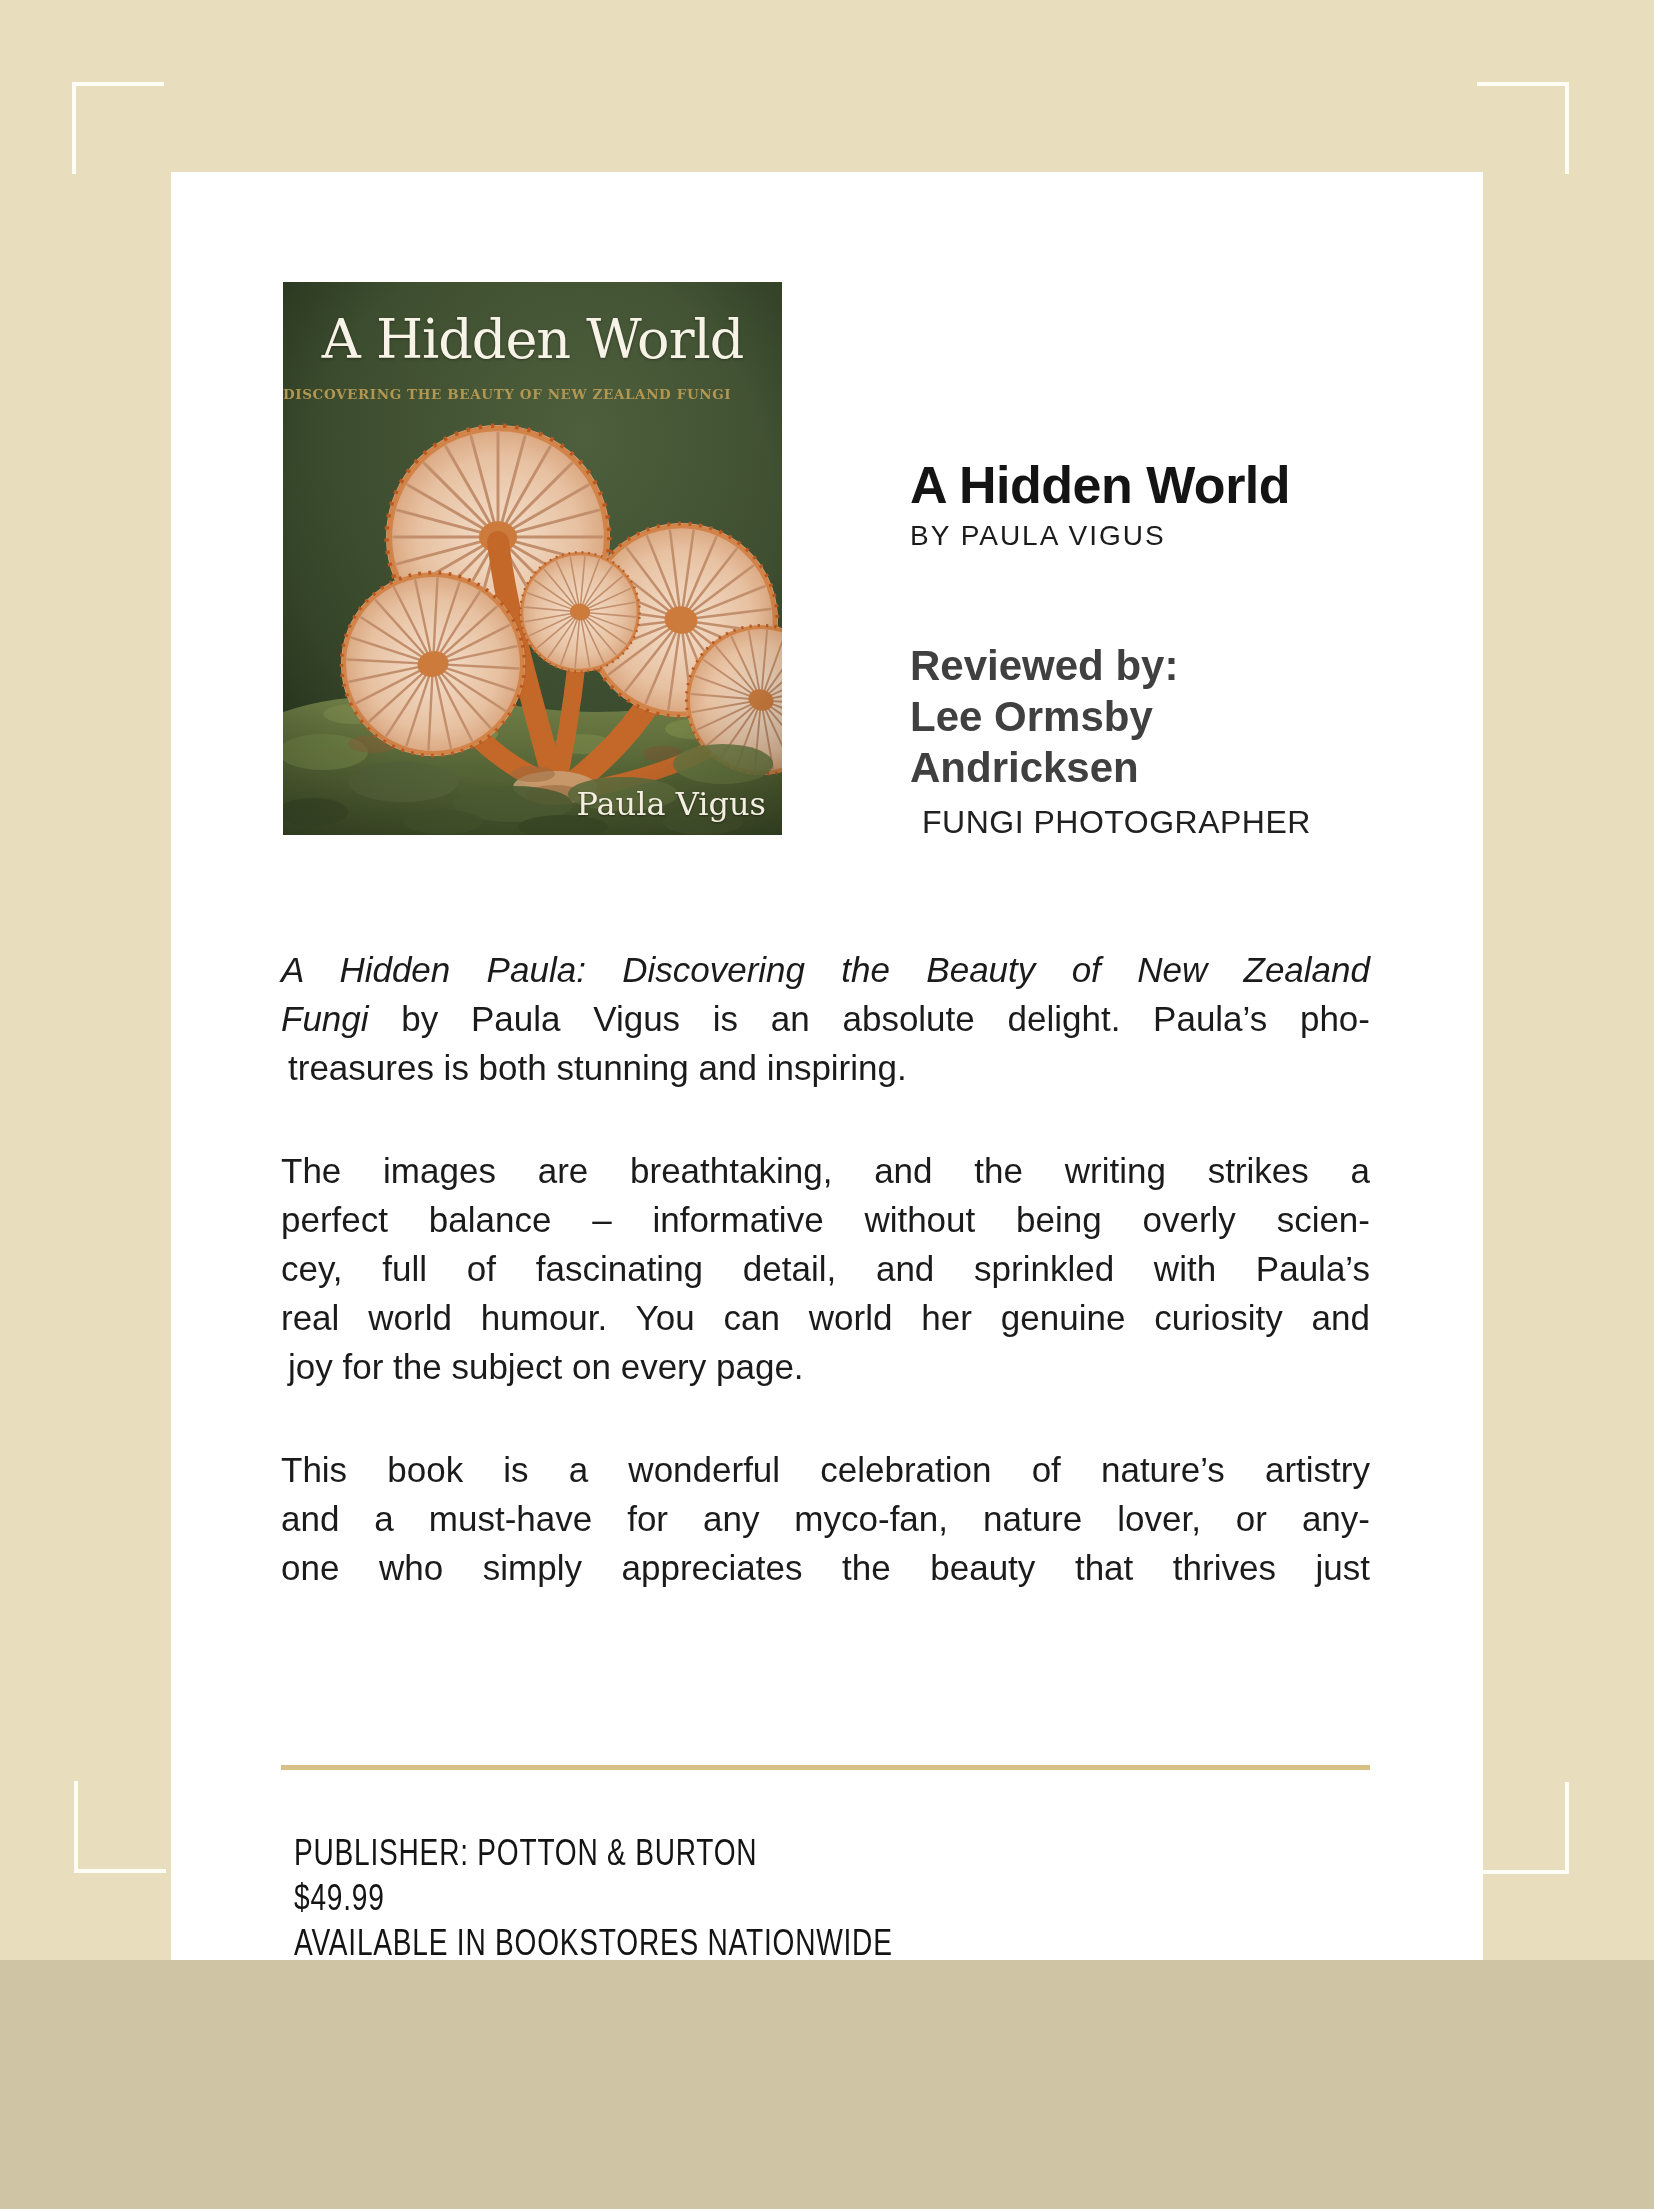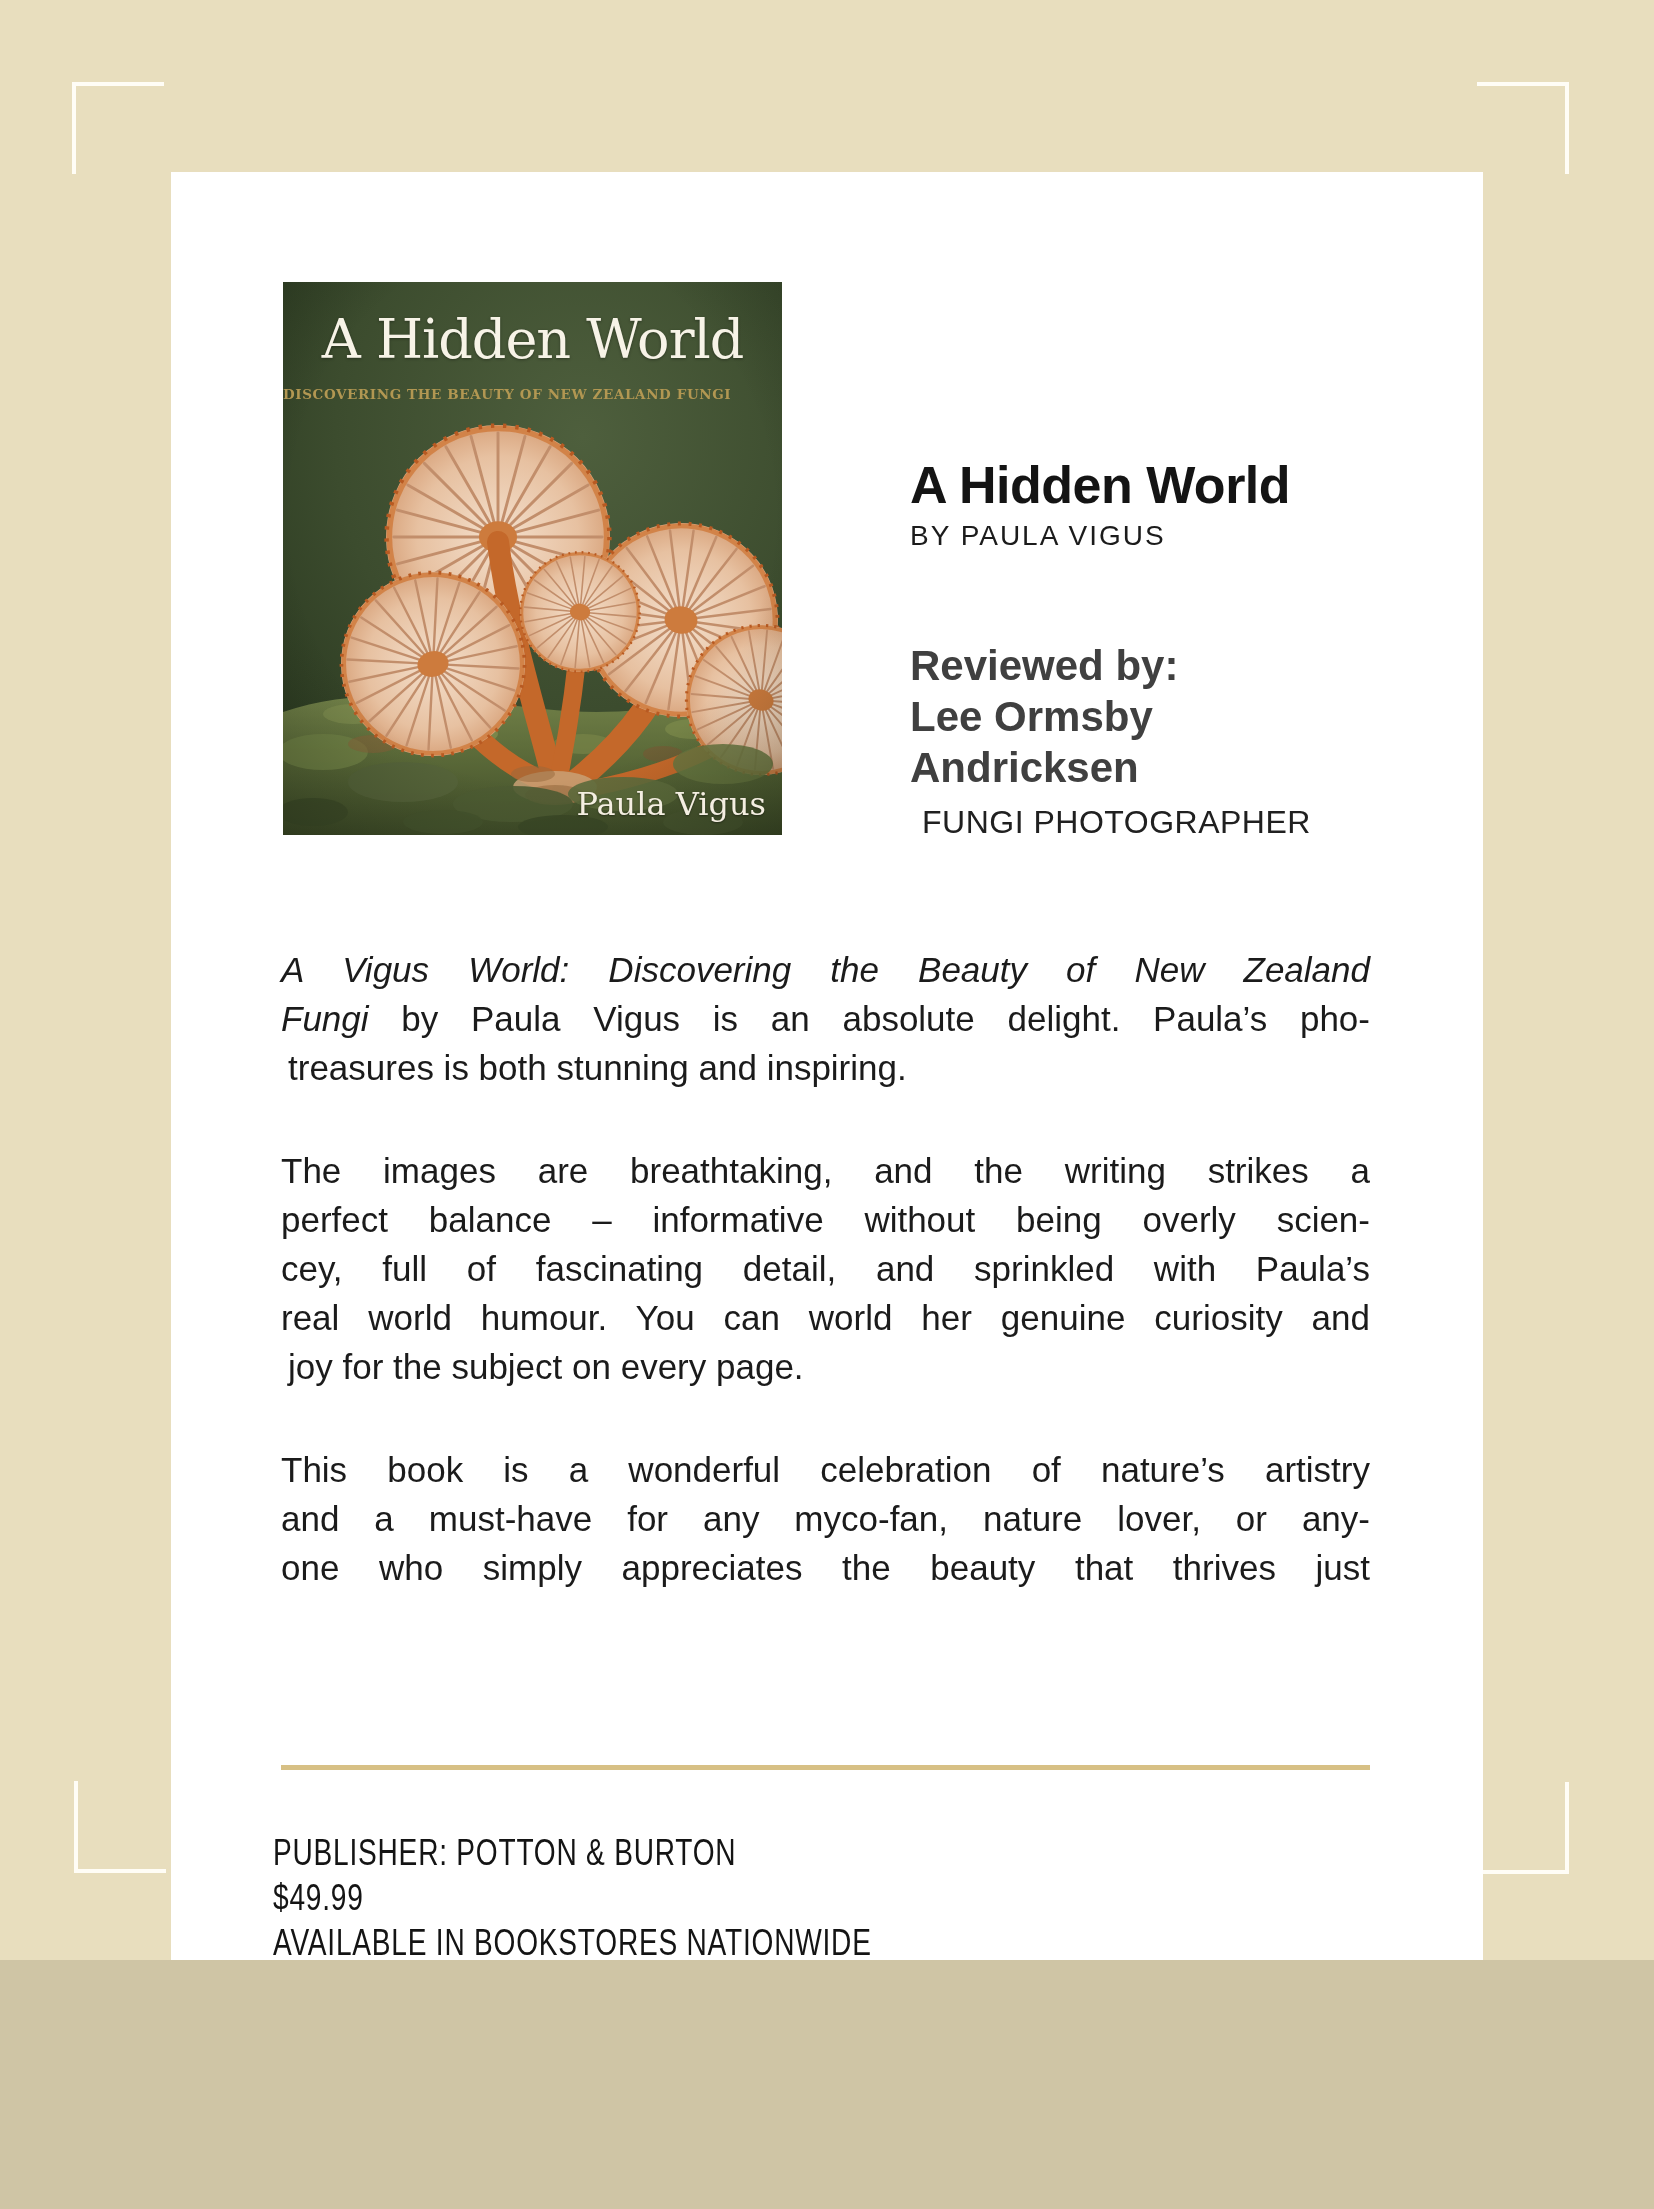--- a/index.html
+++ b/index.html
@@ -32,21 +32,21 @@
   .reviewer-role{position:absolute;left:910px;top:804px;font-size:32px;letter-spacing:.5px;
     line-height:36px;color:#202020;margin-left:12px;}
   
   #review-body{position:absolute;left:281px;top:945px;width:1089px;font-size:35px;line-height:49px;color:#1b1b1b;}
   .paragraph{margin:0 0 54px 0;}
   .pline{text-align:justify;text-align-last:justify;}
   .pline.last{text-align-last:left;margin-left:7px;}
   .pline em{font-style:italic;}
   
   .divider{position:absolute;left:281px;top:1765px;width:1089px;height:5px;background:#d7c085;}
-  .pub-block{position:absolute;left:273px;top:1830px;color:#141414;}
+  .pub-block{position:absolute;left:294px;top:1830px;color:#141414;}
   .pub-line{height:45px;line-height:45px;font-size:36px;letter-spacing:1px;white-space:nowrap;}
   .pub-line span{display:inline-block;transform:scaleX(.78);transform-origin:0 50%;}
 </style>
 </head>
 <body>
 
 <div class="page">
 
   <div class="crop tl"></div>
   <div class="crop tr"></div>
@@ -159,21 +159,21 @@
   <div class="book-byline">BY PAULA VIGUS</div>
   <div class="reviewed">
     <div>Reviewed by:</div>
     <div>Lee Ormsby</div>
     <div>Andricksen</div>
   </div>
   <div class="reviewer-role">FUNGI PHOTOGRAPHER</div>
 
   <div id="review-body">
       <div class="paragraph">
-        <div class="pline"><em>A Vigus World: Discovering the Beauty of New Zealand</em></div>
+        <div class="pline"><em>A Hidden Paula: Discovering the Beauty of New Zealand</em></div>
         <div class="pline"><em>Fungi</em><span> by Paula Vigus is an absolute delight. Paula’s pho-</span></div>
         <div class="pline last"><span>treasures is both stunning and inspiring.</span></div>
       </div>
       <div class="paragraph">
         <div class="pline"><span>The images are breathtaking, and the writing strikes a</span></div>
         <div class="pline"><span>perfect balance – informative without being overly scien-</span></div>
         <div class="pline"><span>cey, full of fascinating detail, and sprinkled with Paula’s</span></div>
         <div class="pline"><span>real world humour. You can world her genuine curiosity and</span></div>
         <div class="pline last"><span>joy for the subject on every page.</span></div>
       </div>

